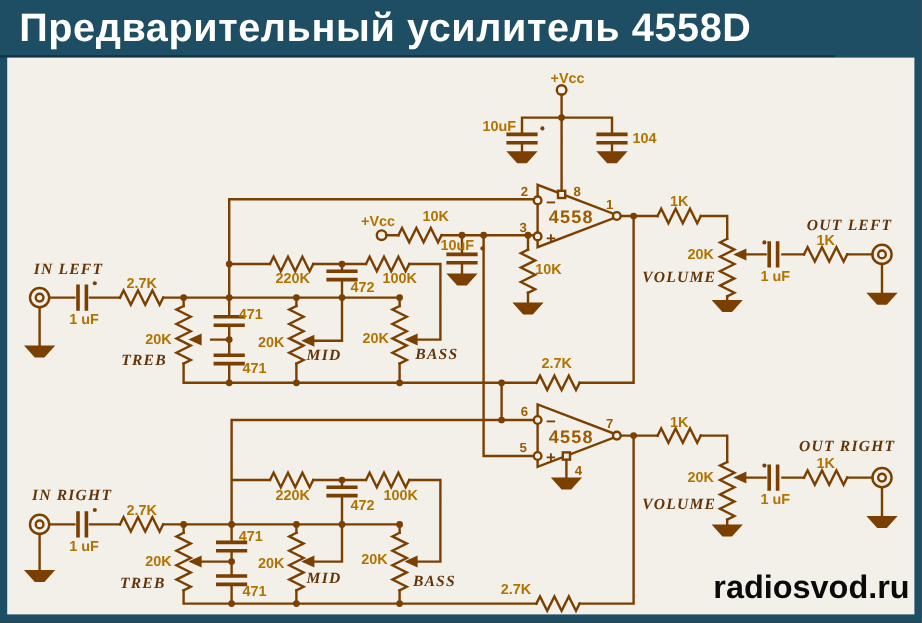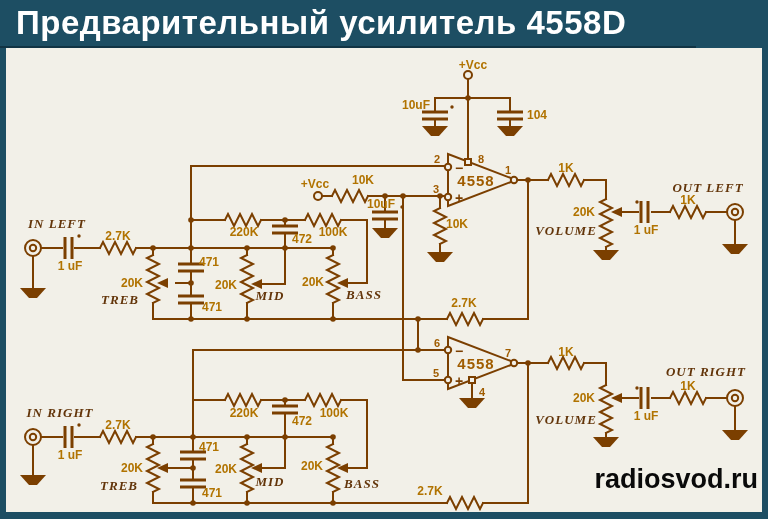--- a/index.html
+++ b/index.html
@@ -19,21 +19,21 @@
   .cw{stroke:var(--wire);stroke-width:3;fill:none;}
   .gf{fill:var(--wire);stroke:none;}
   .pc{fill:var(--paper);stroke:var(--wire);stroke-width:2;}
   .dot{fill:var(--wire);}
   text{user-select:none;}
   .tv{font:700 12px "Liberation Sans",sans-serif;fill:var(--value_text);text-anchor:middle;}
   .tn{font:italic 700 13px "Liberation Serif",serif;fill:var(--name_text);text-anchor:middle;letter-spacing:1px;}
   .tp{font:700 11px "Liberation Sans",sans-serif;fill:var(--pin_text);text-anchor:middle;}
   .tic{font:700 15px "Liberation Sans",sans-serif;fill:var(--pin_text);text-anchor:middle;letter-spacing:1px;}
   .ts{font:700 14px "Liberation Sans",sans-serif;fill:var(--wire);text-anchor:middle;}
-  .wm{position:absolute;right:10px;bottom:26px;font-size:27px;font-weight:700;
+  .wm{position:absolute;right:10px;bottom:16px;font-size:27px;font-weight:700;
       color:var(--watermark);line-height:1;}
 </style>
 </head>
 <body>
 
 <div class="frame">
 
   <div class="titlebar">
     <span>Предварительный усилитель 4558D</span>
   </div>

